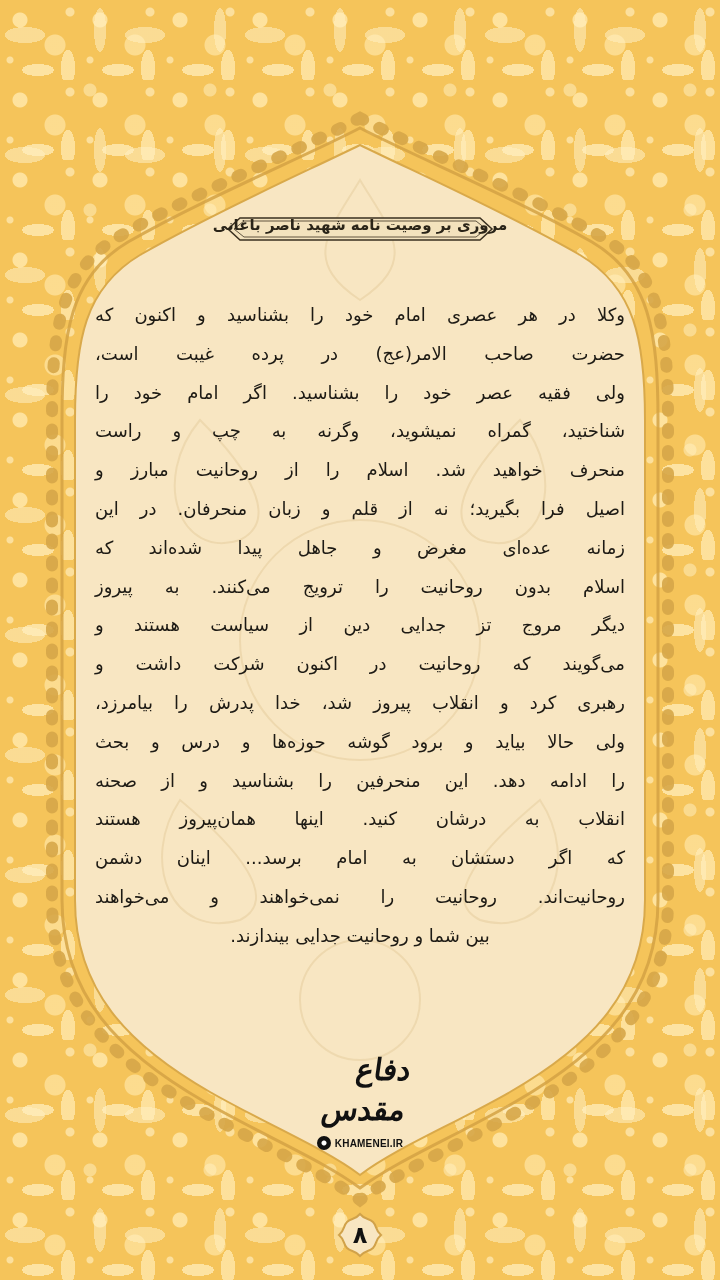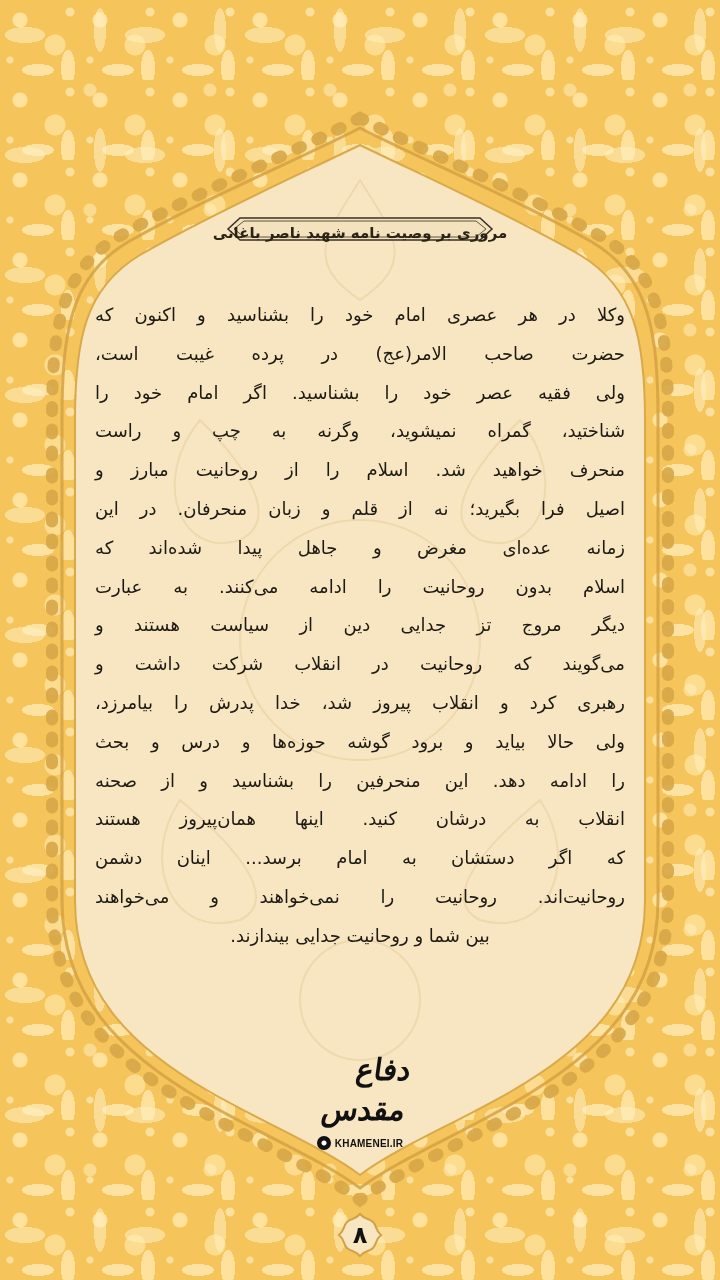--- a/index.html
+++ b/index.html
@@ -24,21 +24,21 @@
       position: absolute; inset: 0;
       background-image:
         radial-gradient(ellipse 20px 8px at 25px 35px, rgba(255,240,195,0.55) 0 100%, transparent 100%),
         radial-gradient(circle at 90px 90px, rgba(255,240,195,0.5) 0 6px, transparent 7px),
         radial-gradient(ellipse 6px 22px at 100px 30px, rgba(255,240,195,0.55) 0 100%, transparent 100%);
       background-size: 120px 120px;
     }
     svg.frame { position: absolute; left: 0; top: 0; }
     .title-banner {
       position: absolute; left: 226px; top: 216px; width: 268px; height: 26px;
-      display: flex; align-items: flex-end; justify-content: center;
+      display: flex; align-items: flex-start; justify-content: center;
     }
     .title-banner svg { position: absolute; left: 0; top: 0; }
     .title-text {
       position: relative; direction: rtl; font-size: 15px; font-weight: bold;
       color: #2a2418; white-space: nowrap; letter-spacing: -0.3px;
     }
     .body-text {
       position: absolute; left: 95px; top: 296px; width: 530px;
       direction: rtl; text-align: justify; text-align-last: justify;
       font-size: 18px; line-height: 38.8px; color: #1d1a14;
@@ -116,23 +116,23 @@
 </div>
 
 <div class="body-text">
   <span class="line">وکلا در هر عصری امام خود را بشناسید و اکنون که</span>
   <span class="line">حضرت صاحب الامر(عج) در پرده غیبت است،</span>
   <span class="line">ولی فقیه عصر خود را بشناسید. اگر امام خود را</span>
   <span class="line">شناختید، گمراه نمیشوید، وگرنه به چپ و راست</span>
   <span class="line">منحرف خواهید شد. اسلام را از روحانیت مبارز و</span>
   <span class="line">اصیل فرا بگیرید؛ نه از قلم و زبان منحرفان. در این</span>
   <span class="line">زمانه عده‌ای مغرض و جاهل پیدا شده‌اند که</span>
-  <span class="line">اسلام بدون روحانیت را ادامه می‌کنند. به عبارت</span>
+  <span class="line">اسلام بدون روحانیت را ترویج می‌کنند. به پیروز</span>
   <span class="line">دیگر مروج تز جدایی دین از سیاست هستند و</span>
-  <span class="line">می‌گویند که روحانیت در انقلاب شرکت داشت و</span>
+  <span class="line">می‌گویند که روحانیت در اکنون شرکت داشت و</span>
   <span class="line">رهبری کرد و انقلاب پیروز شد، خدا پدرش را بیامرزد،</span>
   <span class="line">ولی حالا بیاید و برود گوشه حوزه‌ها و درس و بحث</span>
   <span class="line">را ادامه دهد. این منحرفین را بشناسید و از صحنه</span>
   <span class="line">انقلاب به درشان کنید. اینها همان‌پیروز هستند</span>
   <span class="line">که اگر دستشان به امام برسد... اینان دشمن</span>
   <span class="line">روحانیت‌اند. روحانیت را نمی‌خواهند و می‌خواهند</span>
   <span class="line last">بین شما و روحانیت جدایی بیندازند.</span>
 </div>
 
 <div class="logo">

